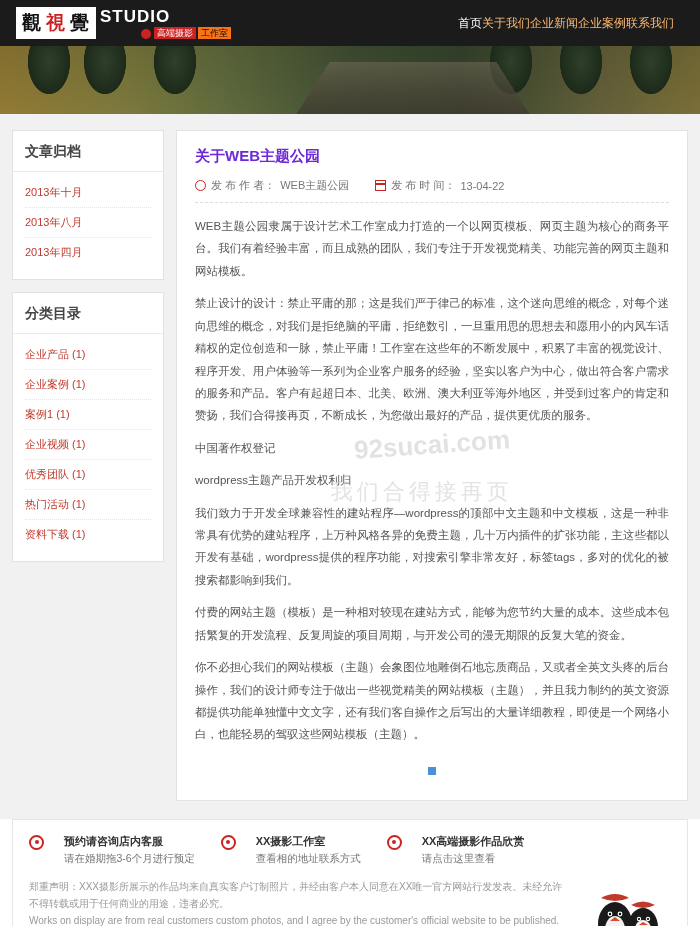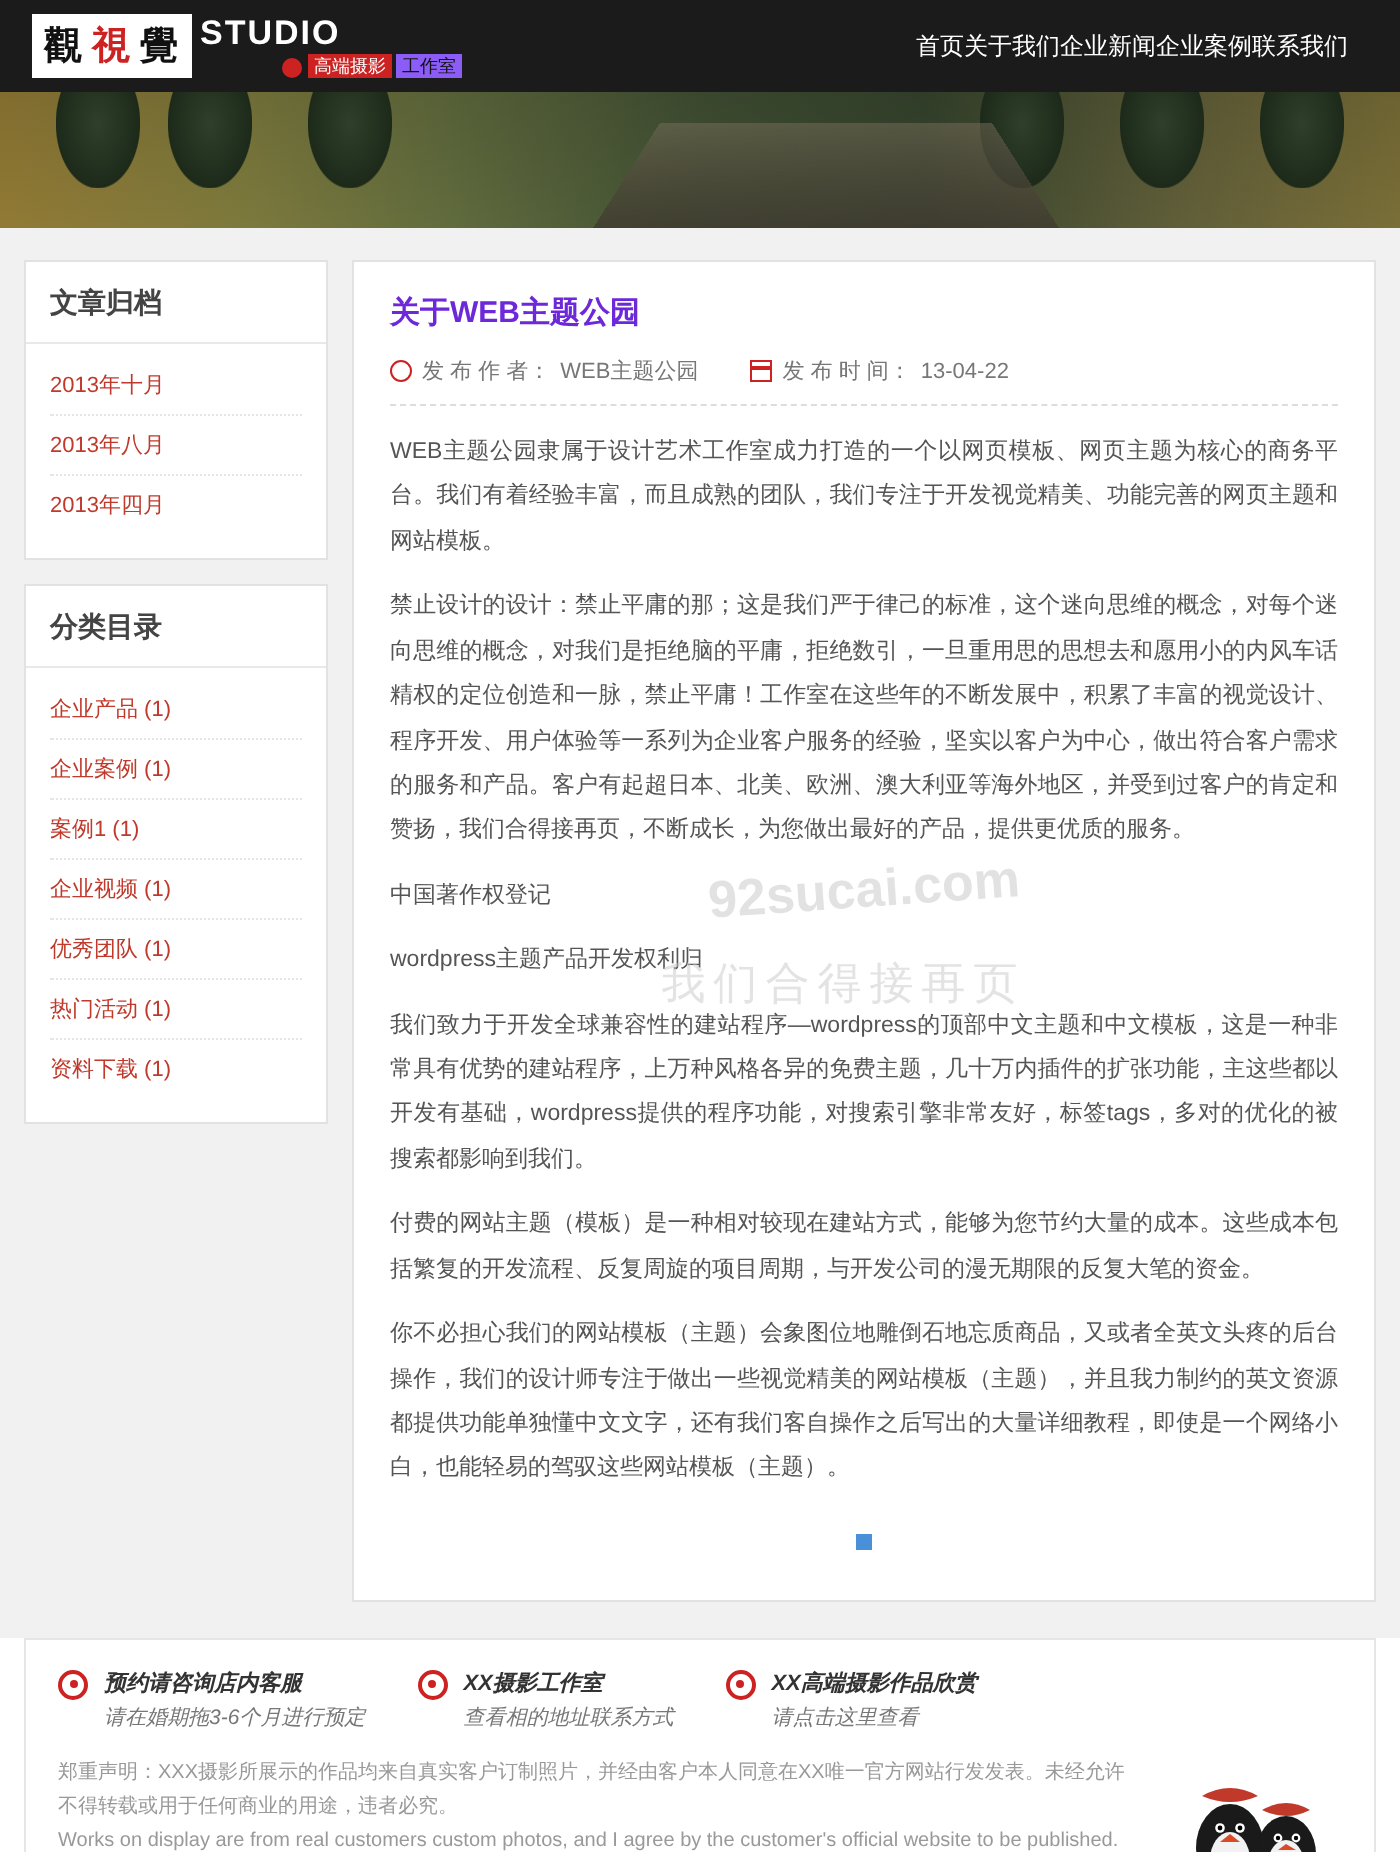--- a/index.html
+++ b/index.html
@@ -49,26 +49,26 @@
   .logo-sub { display: flex; align-items: flex-end; margin-top: 2px; margin-left: 41px; }
   .logo-sub .dot {
     width: 10px; height: 10px; border-radius: 50%;
     background: #cc2222; margin-right: 3px;
   }
   .logo-sub .s1 {
     background: #cc2222; color: #fff; font-size: 9px;
     padding: 1px 3px; line-height: 10px;
   }
   .logo-sub .s2 {
-    background: #8b5cf6; color: #111; font-size: 9px;
+    background: #f97316; color: #111; font-size: 9px;
     padding: 1px 3px; line-height: 10px; margin-left: 2px;
   }
   .nav { margin-left: auto; display: flex; padding-right: 10px; }
   .nav a {
-    color: #ffffff; font-size: 12px; text-decoration: none;
+    color: #fdba74; font-size: 12px; text-decoration: none;
   }
   .nav a.active { color: #fff; }
 
   
   .hero {
     height: 68px;
     background:
       linear-gradient(to bottom, rgba(0,0,0,.22), rgba(0,0,0,.12)),
       linear-gradient(to right, #a68b3c 0%, #8d8a45 18%, #6e7a46 32%, #4a5b3a 50%, #3d4d33 66%, #6d6b41 84%, #8b7e3f 100%);
     position: relative;
@@ -184,21 +184,21 @@
   }
 
   
   .notice {
     background: #fff;
     border: 1px solid #e6e6e6;
     margin: 0 12px 14px 12px;
     padding: 14px 16px 16px 16px;
   }
   .notice-items { display: flex; gap: 26px; align-items: flex-start; }
-  .notice-item { display: flex; gap: 8px; font-style: italic; }
+  .notice-item { display: flex; gap: 20px; }
   .bullet {
     width: 15px; height: 15px; border-radius: 50%;
     border: 2px solid #cc2222; flex: 0 0 15px; margin-top: 1px;
     position: relative;
   }
   .bullet::after {
     content: ""; position: absolute; left: 3.5px; top: 3.5px;
     width: 4px; height: 4px; border-radius: 50%; background: #cc2222;
   }
   .notice-item .t1 { font-size: 11px; color: #333; font-weight: bold; }

